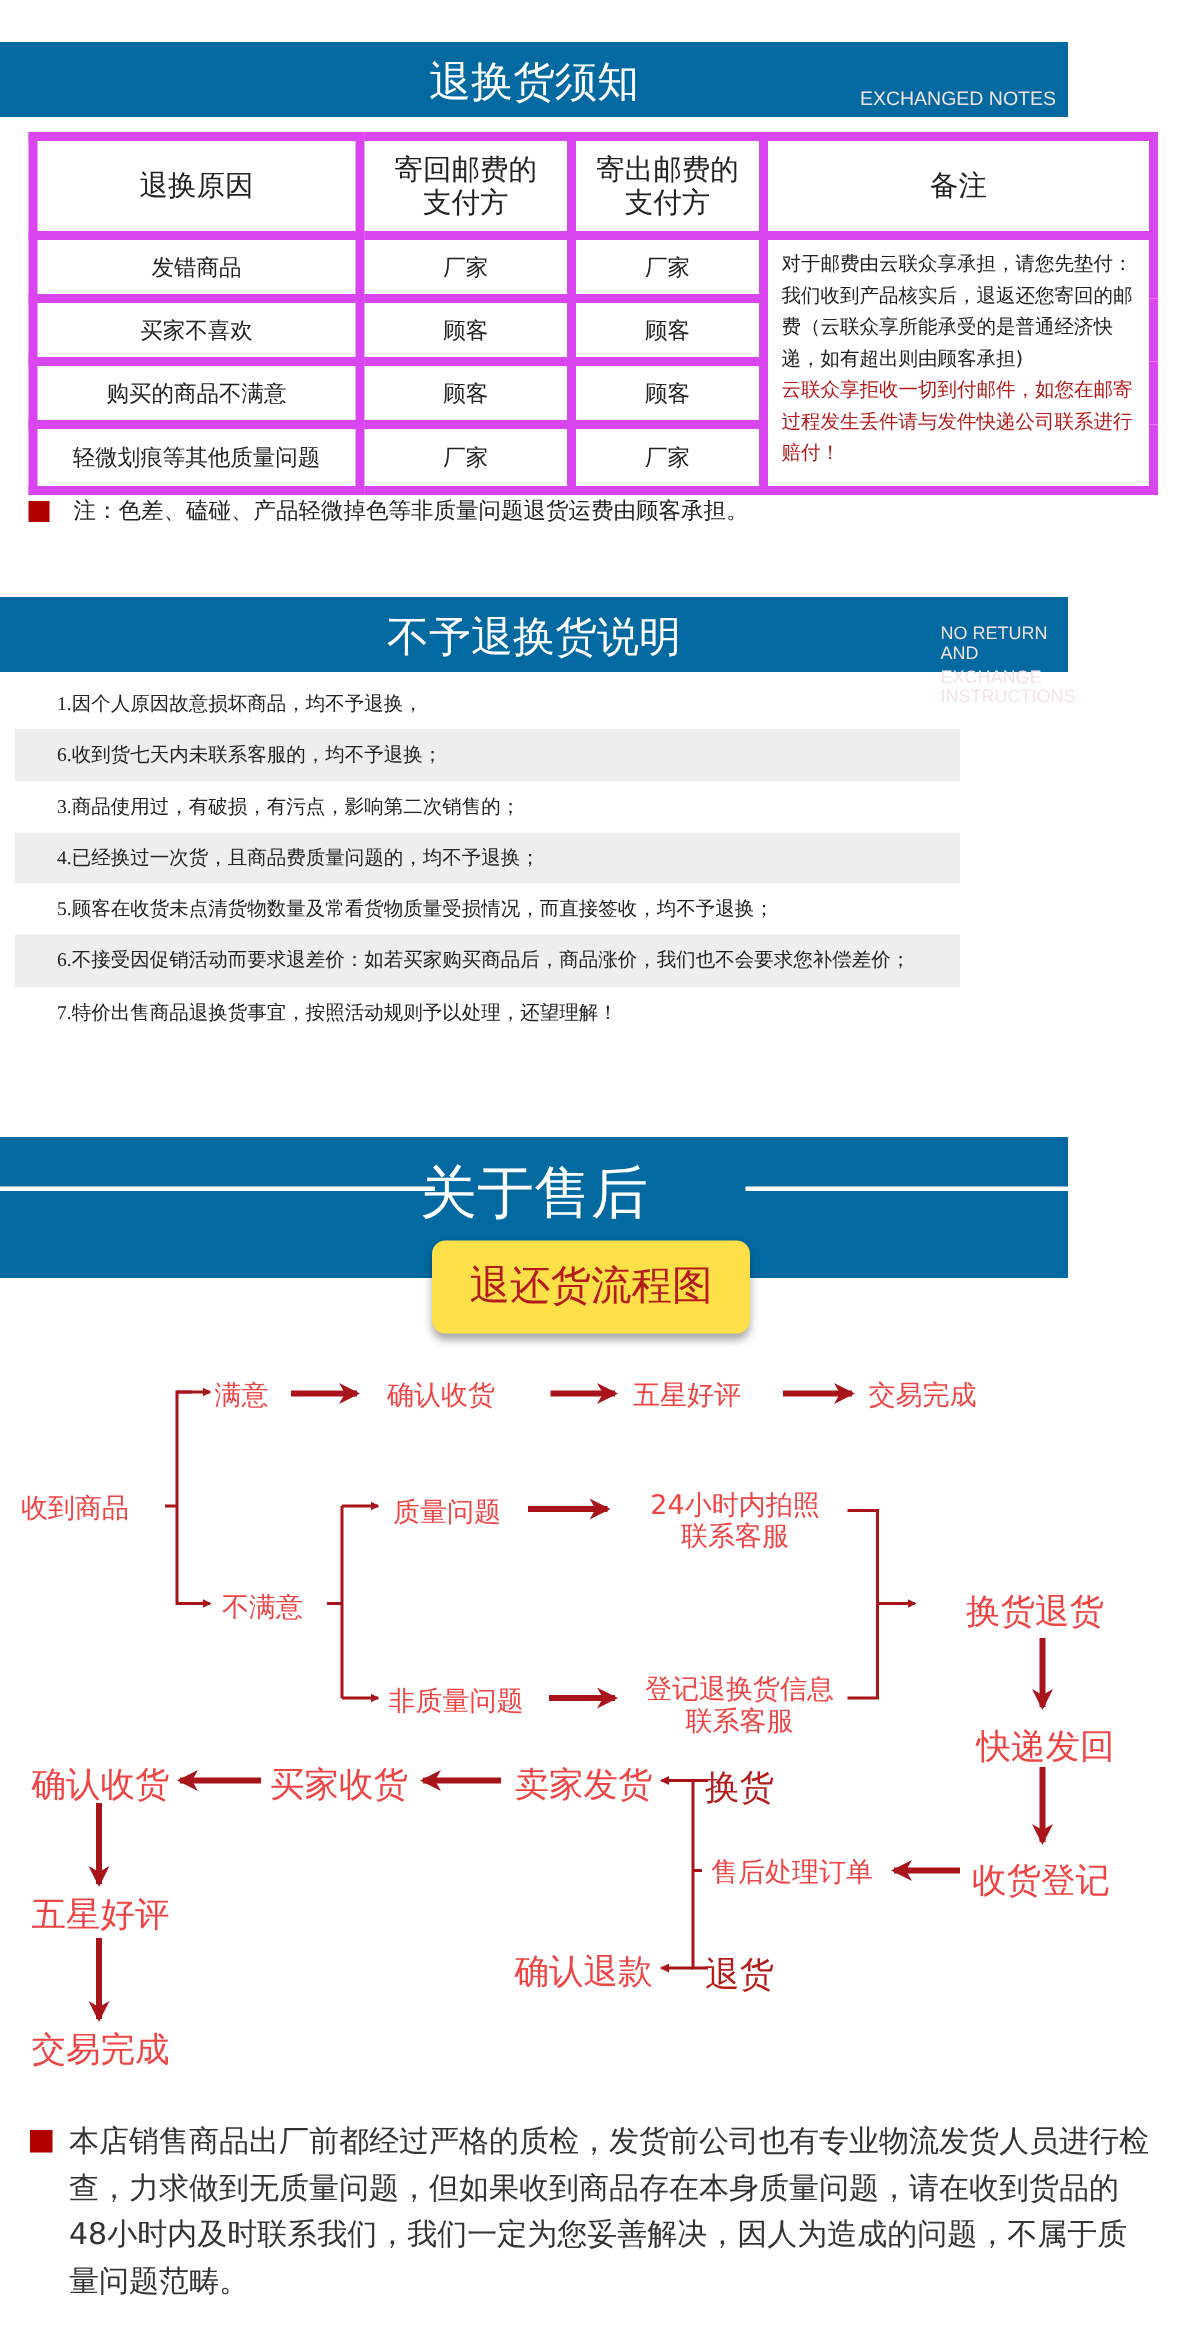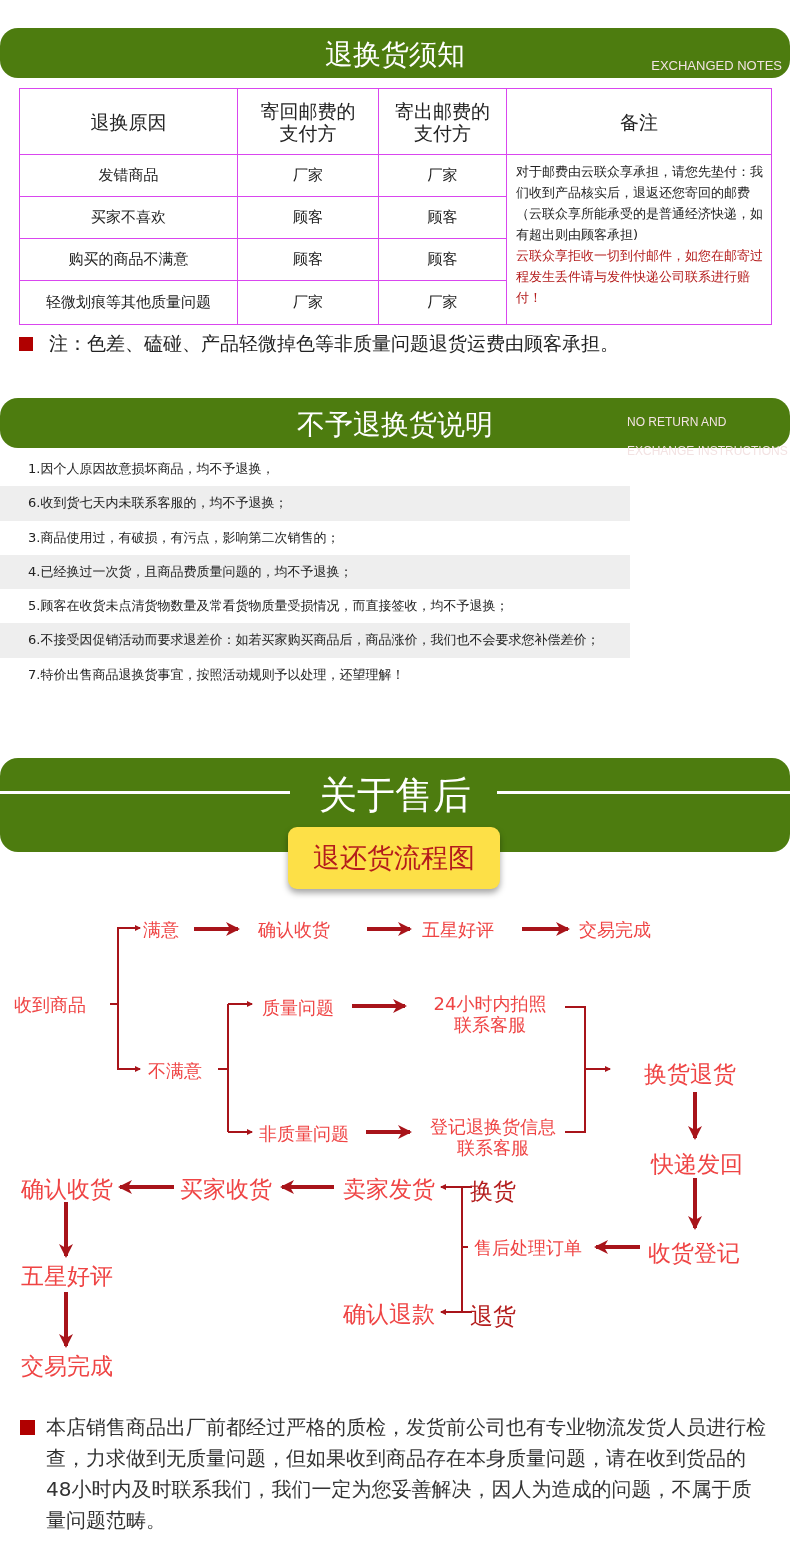--- a/index.html
+++ b/index.html
@@ -1,28 +1,28 @@
 <!DOCTYPE html>
 <html><head>
 <meta charset="utf-8">
 <style>
   * { box-sizing: border-box; margin: 0; padding: 0; }
   body { width: 790px; height: 1559px; background: #fff; font-family: "DejaVu Sans", "Liberation Sans", sans-serif; color: #333; position: relative; overflow: hidden; }
-  .banner { position: absolute; left: 0; width: 790px; background: #4d7c0f; color: #fff; border-radius: 18px; }
+  .banner { position: absolute; left: 0; width: 712px; background: #0369a1; color: #fff; }
   .banner .title { position: absolute; left: 0; right: 0; text-align: center; font-size: 28px; }
   .banner .en { position: absolute; right: 8px; font-family: "Liberation Sans", sans-serif; font-size: 13px; line-height: 13px; color: #f3e3e3; }
   table.notes { position: absolute; left: 19px; top: 88px; width: 753px; border-collapse: collapse; }
-  table.notes td, table.notes th { border: 1px solid #d946ef; text-align: center; font-size: 15px; color: #222; }
+  table.notes td, table.notes th { border: 6px solid #d946ef; text-align: center; font-size: 15px; color: #222; }
   table.notes th { height: 66px; font-size: 19px; font-weight: normal; line-height: 22px; }
   table.notes td.row { height: 42px; }
   table.notes td.remark { text-align: left; vertical-align: top; padding: 6px 8px 4px 9px; font-size: 13px; line-height: 21px; }
   .red-text { color: #b41c1c; }
-  .note-line { position: absolute; left: 19px; top: 331px; font-size: 19px; color: #222; display: flex; align-items: center; }
+  .note-line { position: absolute; left: 19px; top: 331px; font-size: 15px; color: #222; display: flex; align-items: center; }
   .sq { display: inline-block; width: 14px; height: 14px; background: #b00000; margin-right: 16px; }
-  .rules { position: absolute; left: 0; top: 452px; width: 630px; }
+  .rules { position: absolute; left: 10px; top: 452px; width: 630px; font-family: Liberation Serif, serif; }
   .rule { height: 34.3px; line-height: 34px; padding-left: 28px; font-size: 13px; color: #222; }
   .rule.alt { background: #eeeeee; }
   .fc { position: absolute; left: 0; top: 860px; width: 790px; height: 540px; }
   .fc .t { position: absolute; font-size: 18px; color: #ef4444; white-space: nowrap; }
   .fc .t.big { font-size: 23px; }
   .fc .t.red { color: #b41c1c; }
   .fc .t.c { text-align: center; line-height: 21px; }
   .bottom { position: absolute; left: 20px; top: 1412px; width: 750px; font-size: 20px; line-height: 31px; color: #333; }
   .bottom .sq { position: absolute; left: 0; top: 8px; width: 15px; height: 15px; }
   .bottom p { padding-left: 26px; }

